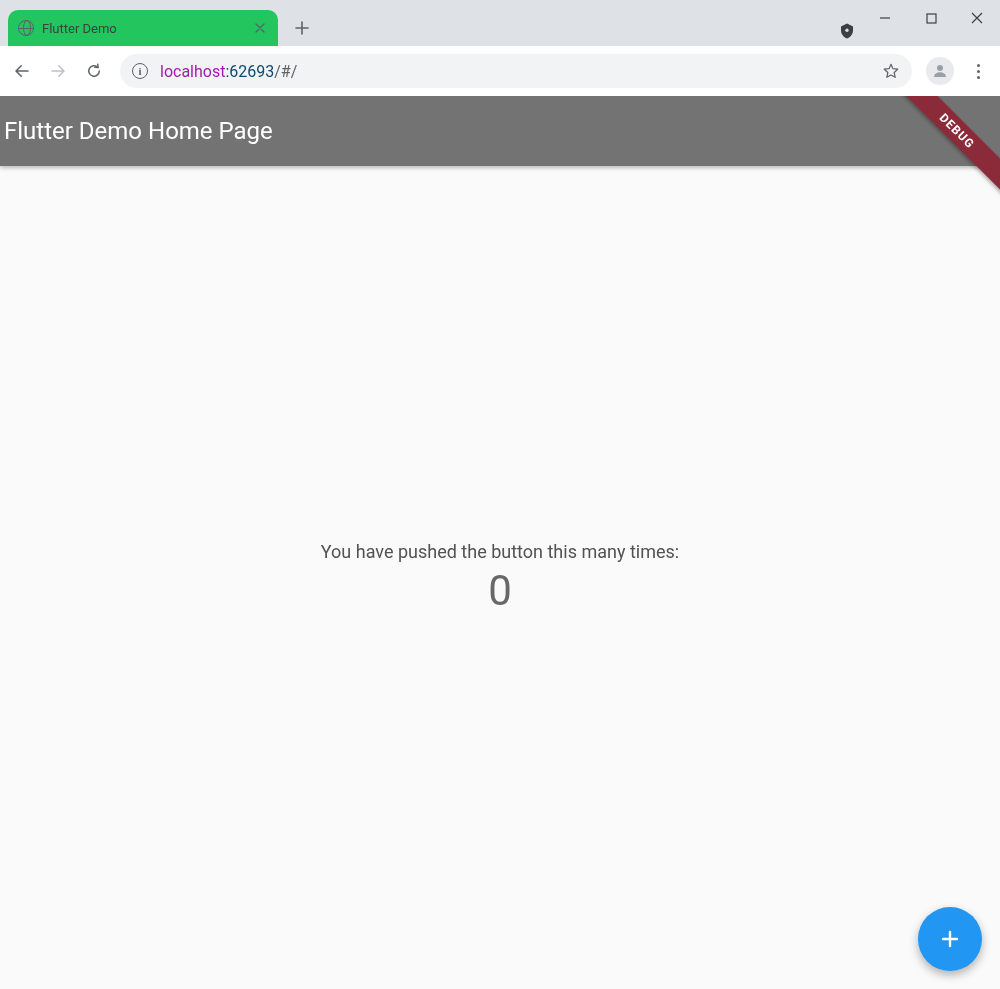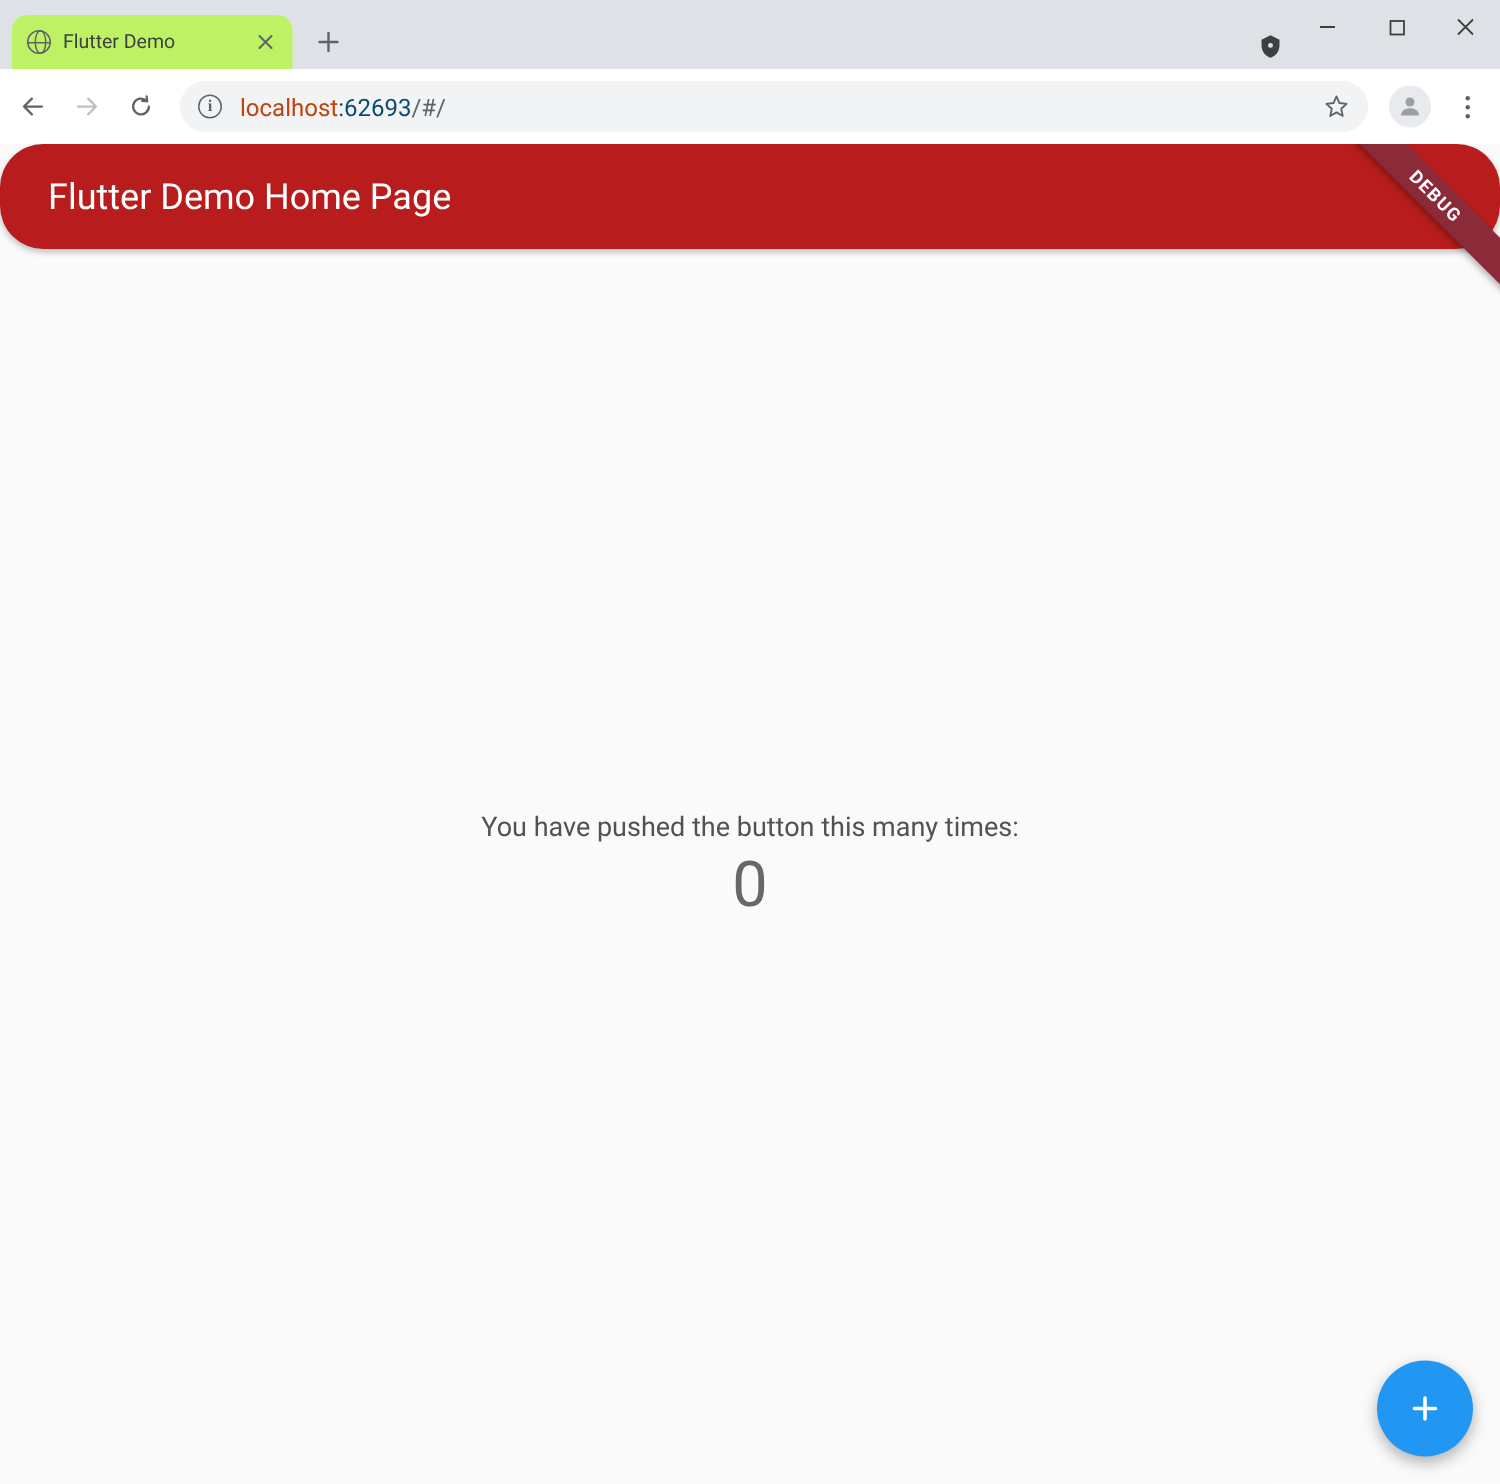--- a/index.html
+++ b/index.html
@@ -15,23 +15,23 @@
     
     .titlebar {
       height: 46px;
       background: #dee1e6;
       display: flex;
       align-items: flex-end;
       position: relative;
     }
     .tab {
       margin-left: 8px;
-      background: #bef264;
+      background: #22c55e;
       height: 36px;
-      width: 187px;
+      width: 270px;
       border-top-left-radius: 10px;
       border-top-right-radius: 10px;
       display: flex;
       align-items: center;
       padding: 0 10px;
       font-size: 13px;
       color: #3c4043;
       position: relative;
     }
     .tab-favicon {
@@ -133,21 +133,21 @@
       border: 1.5px solid #5f6368;
       border-radius: 50%;
       display: inline-flex;
       align-items: center; justify-content: center;
       font-size: 11px;
       font-weight: bold;
       color: #5f6368;
       margin-right: 12px;
       font-family: Georgia, serif;
     }
-    .url-host { color: #c2410c; }
+    .url-host { color: #a21caf; }
     .url-port { color: #0c4a6e; }
     .url-path { color: #5f6368; }
     .omnibox-spacer { flex: 1; }
     .star-icon { color: #5f6368; font-size: 18px; cursor: pointer; }
     .avatar-btn {
       width: 28px; height: 28px;
       border-radius: 50%;
       background: #e8eaed;
       display: flex; align-items: center; justify-content: center;
       color: #5f6368;
@@ -167,32 +167,31 @@
 
     
     .viewport {
       position: absolute;
       left: 0; right: 0; top: 96px; bottom: 0;
       background: #fafafa;
       overflow: hidden;
     }
     .appbar {
       height: 70px;
-      background: #b91c1c;
+      background: #737373;
       color: #fff;
       display: flex;
       align-items: center;
-      padding: 0 32px;
+      padding: 0 4px;
       font-size: 24px;
       font-weight: 400;
       box-shadow: 0 2px 4px rgba(0,0,0,0.25);
       position: relative;
       z-index: 1;
       font-family: Roboto, "Segoe UI", Arial, sans-serif;
-      border-radius: 29px;
     }
 
     
     .debug-banner {
       position: absolute;
       top: 0; right: 0;
       width: 120px;
       height: 120px;
       overflow: hidden;
       z-index: 2;

